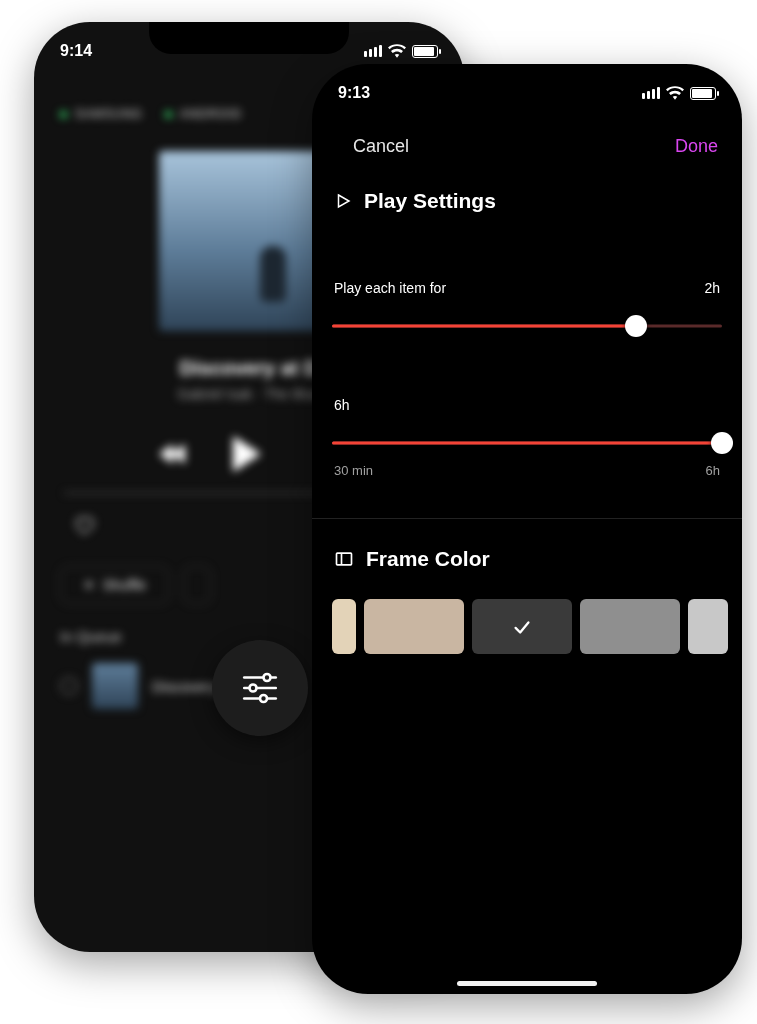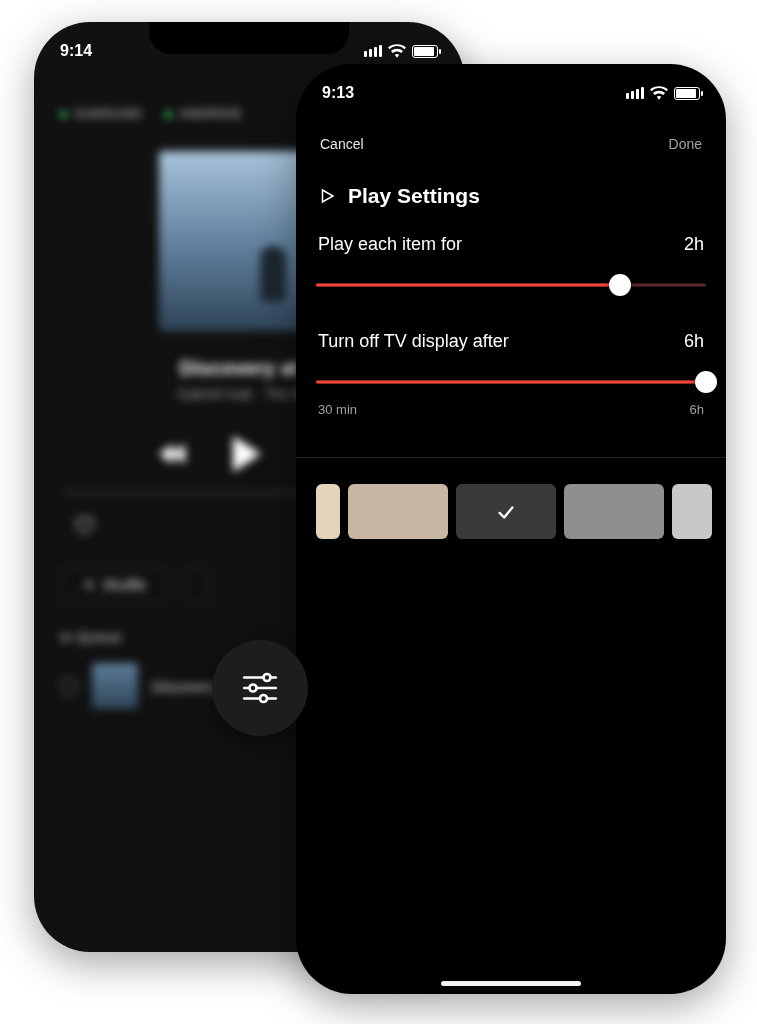--- a/index.html
+++ b/index.html
@@ -168,45 +168,46 @@
     width:96px; height:96px; border-radius:50%;
     background:#1d1d1d;
     display:flex; align-items:center; justify-content:center;
     z-index:40;
     box-shadow:0 6px 20px rgba(0,0,0,.5);
   }
   .fab svg{ width:42px; height:42px; }
 
   
   .phone-front{
-    left: 296px;
+    left: 312px;
     top: 64px;
   }
   .sheet{
     position:absolute; inset:0; top:48px;
     padding: 10px 20px 0;
   }
   .nav-row{
     display:flex; justify-content:space-between; align-items:flex-start;
     padding:14px 4px 26px;
-    font-size:14px;
+    font-size:18px;
+    margin-left:17px;
   }
   .nav-left{ color:#e6e6e6; }
-  .nav-right{ color:#a3a3a3; font-weight:500; }
+  .nav-right{ color:#d946ef; font-weight:500; }
   .section-head{
     display:flex; align-items:center; gap:12px;
     font-size:21px; font-weight:700; padding:6px 2px 24px;
   }
   .section-head .icn{ display:flex; align-items:center; }
   .setting{
     padding-bottom:18px;
   }
   .setting-row{
     display:flex; justify-content:space-between; align-items:center;
-    font-size:18px; padding:2px 2px 20px;
+    font-size:14px; padding:2px 2px 20px;margin-top:41px;
   }
   .slider{
     position:relative; height:20px;
   }
   .track-line{
     position:absolute; left:0; right:0; top:50%; height:3px;
     transform:translateY(-50%);
   }
   .track-bg{ position:absolute; inset:0; background:#5a2a2a; border-radius:2px;}
   .track-fill{ position:absolute; left:0; top:0; bottom:0; background:var(--accent); border-radius:2px;}
@@ -368,38 +369,46 @@
           <div class="track-line">
             <div class="track-bg"></div>
             <div class="track-fill" id="fill-duration" style="width: 78%;"></div>
           </div>
           <div class="thumb" id="thumb-duration" style="left: 78%;"></div>
         </div>
       </div>
 
       <div class="setting">
         <div class="setting-row">
-          <span>Turn off TV display after</span>
           <span>6h</span>
         </div>
         <div class="slider">
           <div class="track-line">
             <div class="track-bg"></div>
             <div class="track-fill" id="fill-turnoff" style="width: 100%;"></div>
           </div>
           <div class="thumb" id="thumb-turnoff" style="left: 100%;"></div>
         </div>
         <div class="slider-labels">
           <span>30 min</span>
           <span>6h</span>
         </div>
       </div>
 
       <div class="divider"></div>
 
+      <div class="section-head">
+        <span class="icn">
+          <svg width="20" height="20" viewBox="0 0 24 24" fill="none" stroke="#fff" stroke-width="2">
+              <rect x="3" y="5" width="18" height="14" rx="1"></rect>
+              <line x1="9" y1="5" x2="9" y2="19"></line>
+            </svg>
+        </span>
+        <span>Frame Color</span>
+      </div>
 
       <div class="swatches" id="swatches">
           <div class="swatch" style="background: rgb(227, 211, 184); width: 24px;"></div>
           <div class="swatch" style="background: rgb(201, 182, 162); width: 100px;"></div>
           <div class="swatch selected" style="background: rgb(58, 58, 58); width: 100px;">
             <svg viewBox="0 0 24 24" fill="none" stroke="#fff" stroke-width="2.5" stroke-linecap="round" stroke-linejoin="round">
               <polyline points="5,13 10,18 19,7"></polyline>
             </svg>
           </div>
           <div class="swatch" style="background: rgb(143, 143, 143); width: 100px;"></div>

